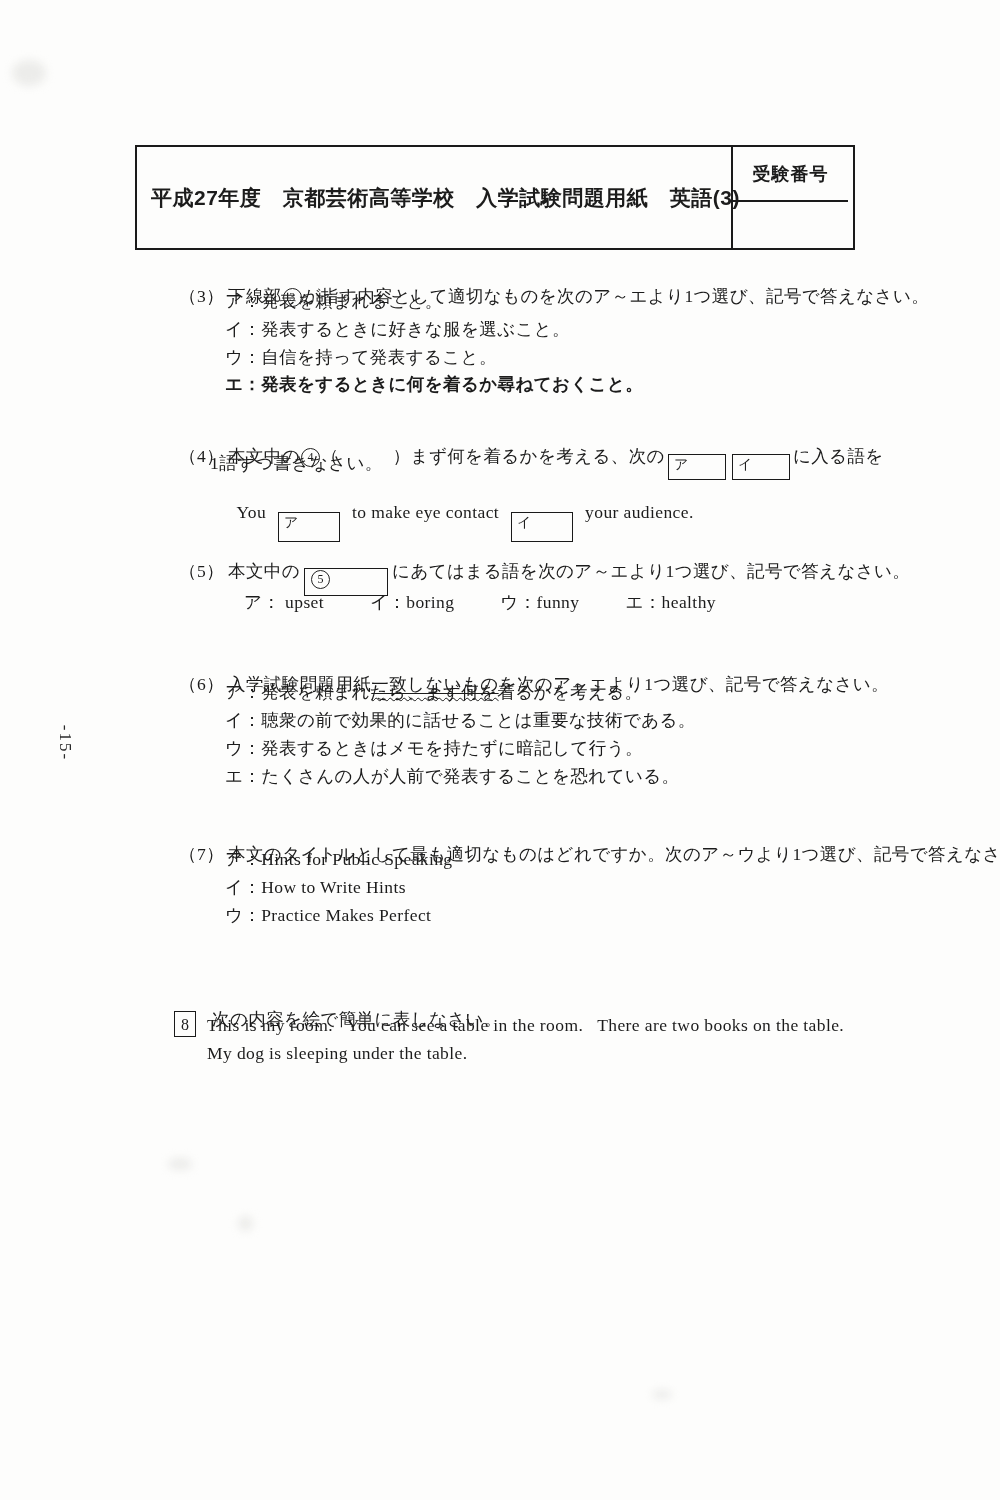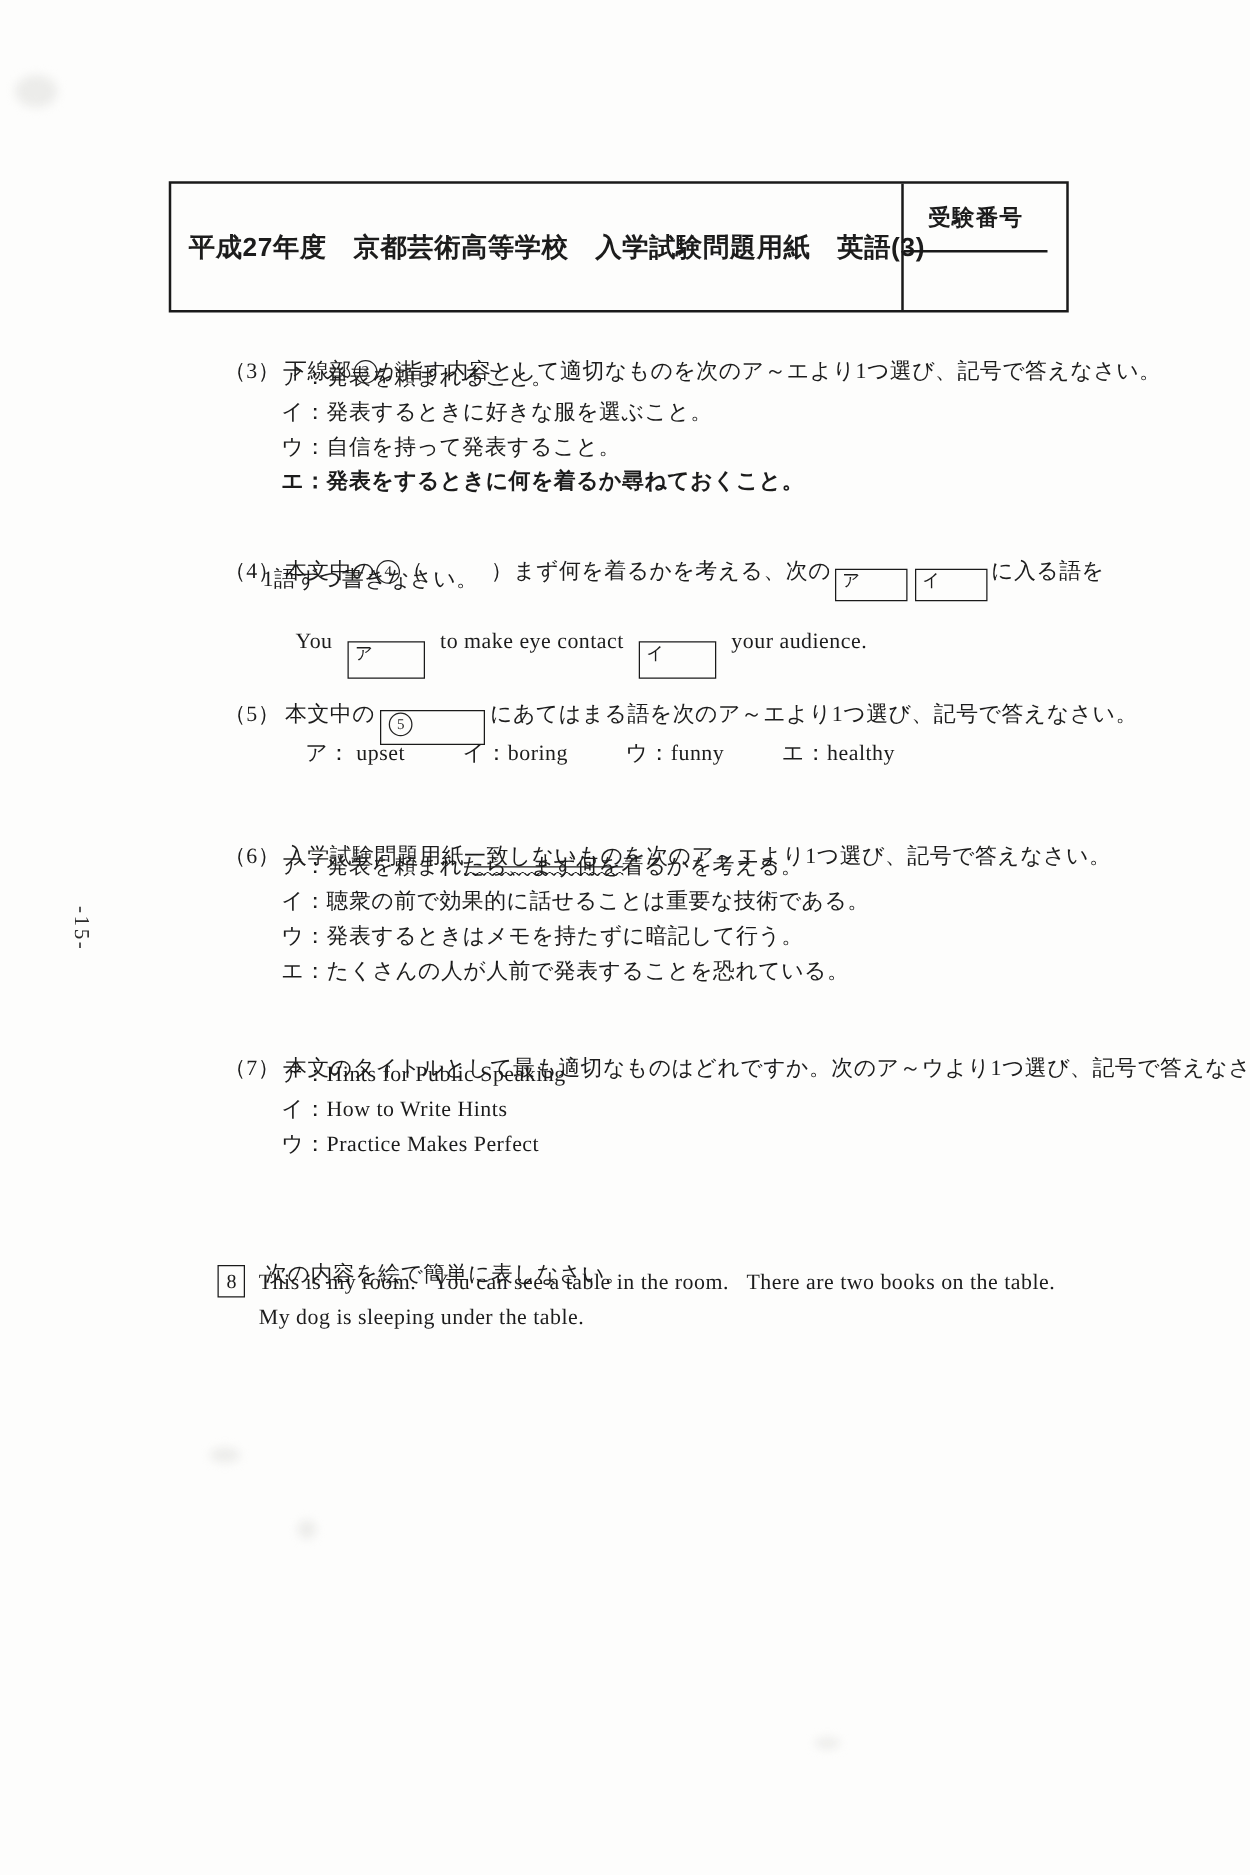--- a/index.html
+++ b/index.html
@@ -16,21 +16,21 @@
     position:absolute;left:135px;top:145px;width:720px;height:105px;
     border:2px solid #1a1a1a;box-sizing:border-box;background:#fdfdfc;
   }
   .header-title{
     position:absolute;left:14px;top:0;height:100%;width:558px;
     display:flex;align-items:center;
     font-family:"Liberation Sans","DejaVu Sans",sans-serif;
     font-weight:700;font-size:21px;letter-spacing:0.5px;white-space:pre;
   }
   .examno{
-    position:absolute;right:15px;top:0;width:117px;height:100%;
+    position:absolute;right:5px;top:0;width:117px;height:100%;
     border-left:2px solid #1a1a1a;box-sizing:border-box;
   }
   .examno-label{
     height:55px;border-bottom:2px solid #1a1a1a;box-sizing:border-box;
     display:flex;align-items:center;justify-content:center;
     font-family:"Liberation Sans","DejaVu Sans",sans-serif;
     font-weight:700;font-size:18px;letter-spacing:1px;
   }
   .examno-blank{height:46px;}
   

